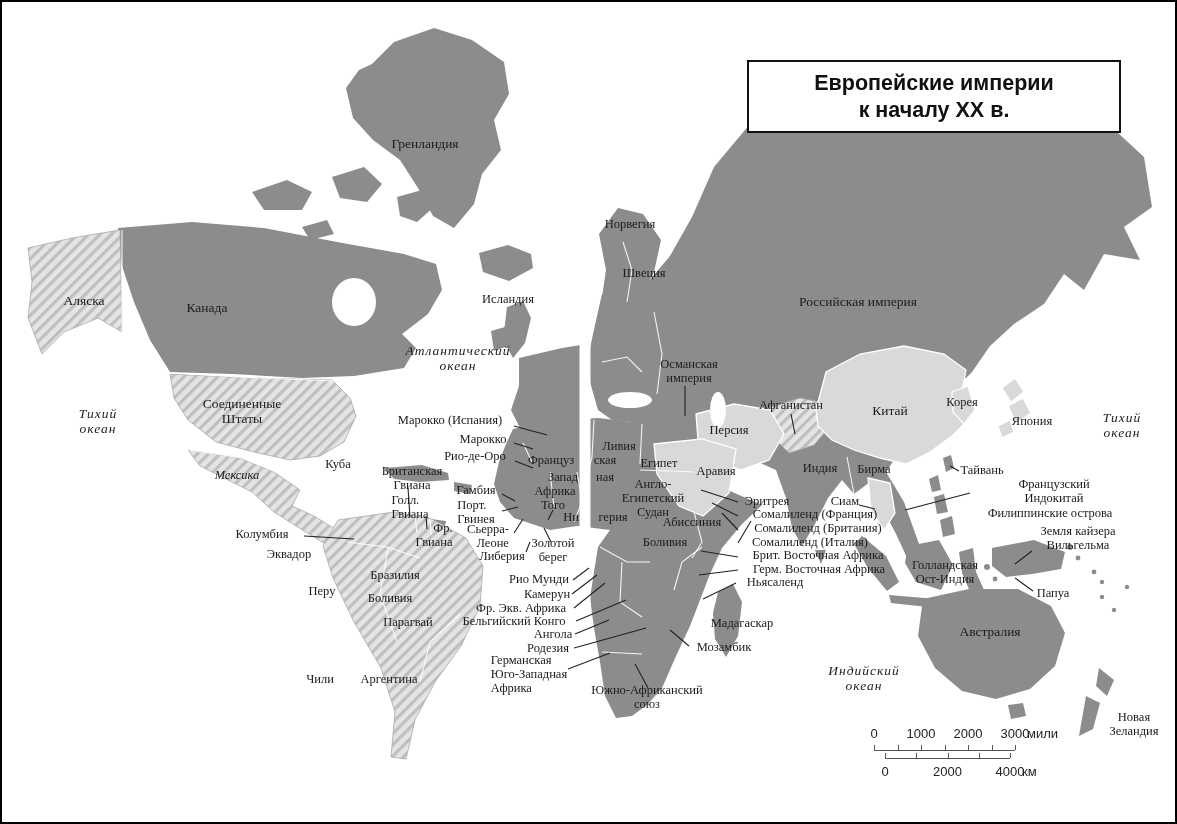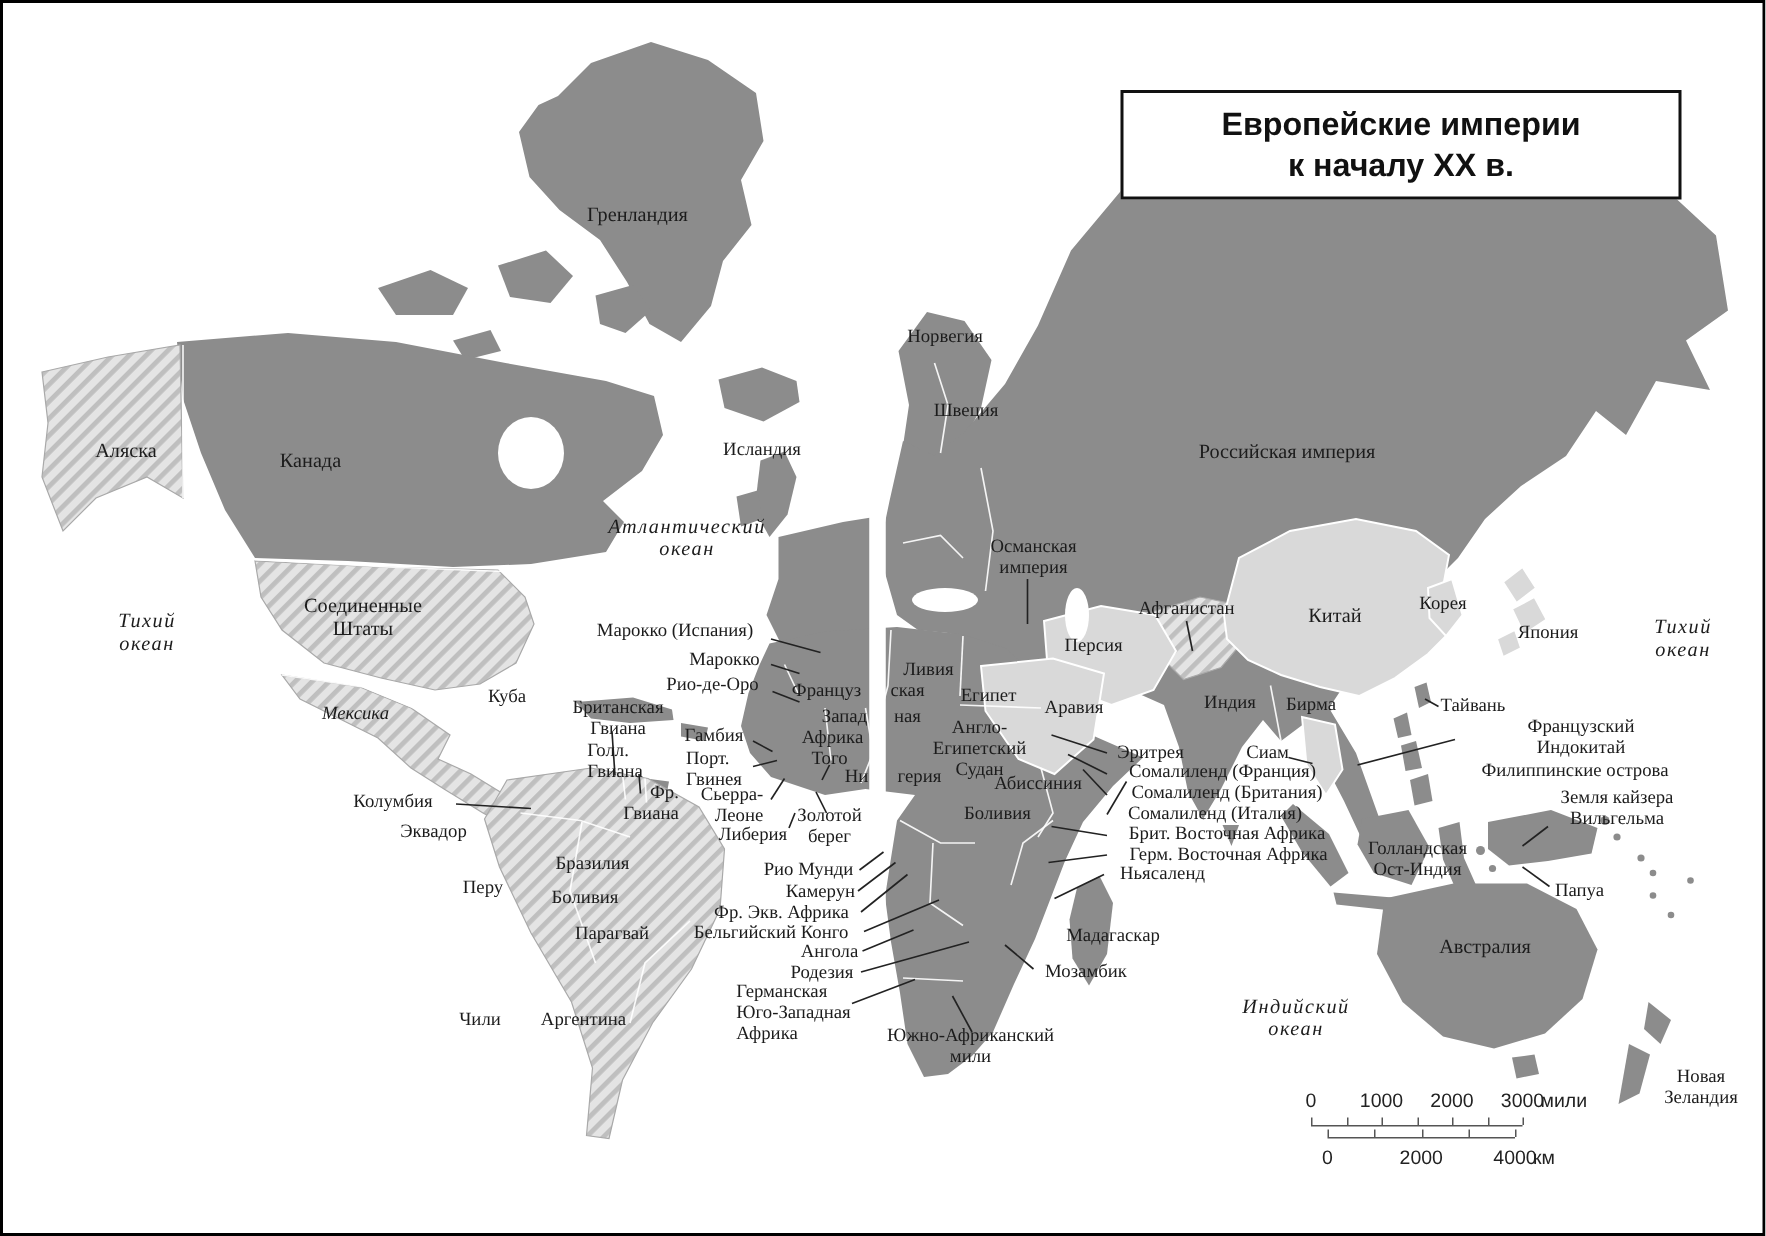--- a/index.html
+++ b/index.html
@@ -277,21 +277,21 @@
       <div class="map-label" style="left: 537px; top: 578px;">Рио Мунди</div>
       <div class="map-label" style="left: 545px; top: 593px;">Камерун</div>
       <div class="map-label" style="left: 519px; top: 607px;">Фр. Экв. Африка</div>
       <div class="map-label" style="left: 512px; top: 620px;">Бельгийский Конго</div>
       <div class="map-label" style="left: 551px; top: 633px;">Ангола</div>
       <div class="map-label" style="left: 546px; top: 647px;">Родезия</div>
       <div class="map-label" style="left: 527px; top: 673px; text-align: left;">Германская
 Юго-Западная
 Африка</div>
       <div class="map-label" style="left: 645px; top: 696px;">Южно-Африканский
-мили</div>
+союз</div>
       <div class="map-label ocean" style="left: 862px; top: 677px;">Индийский
 океан</div>
     </div>
 
   <div class="title-box">
     <div>Европейские империи
 к началу XX в.</div>
   </div>
 
 

